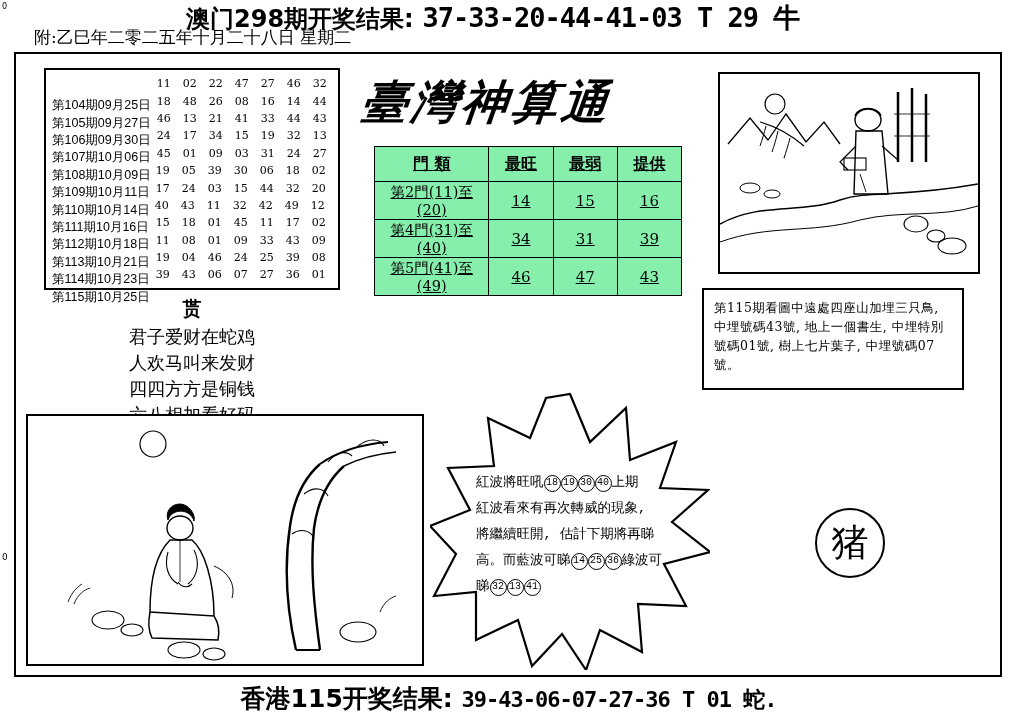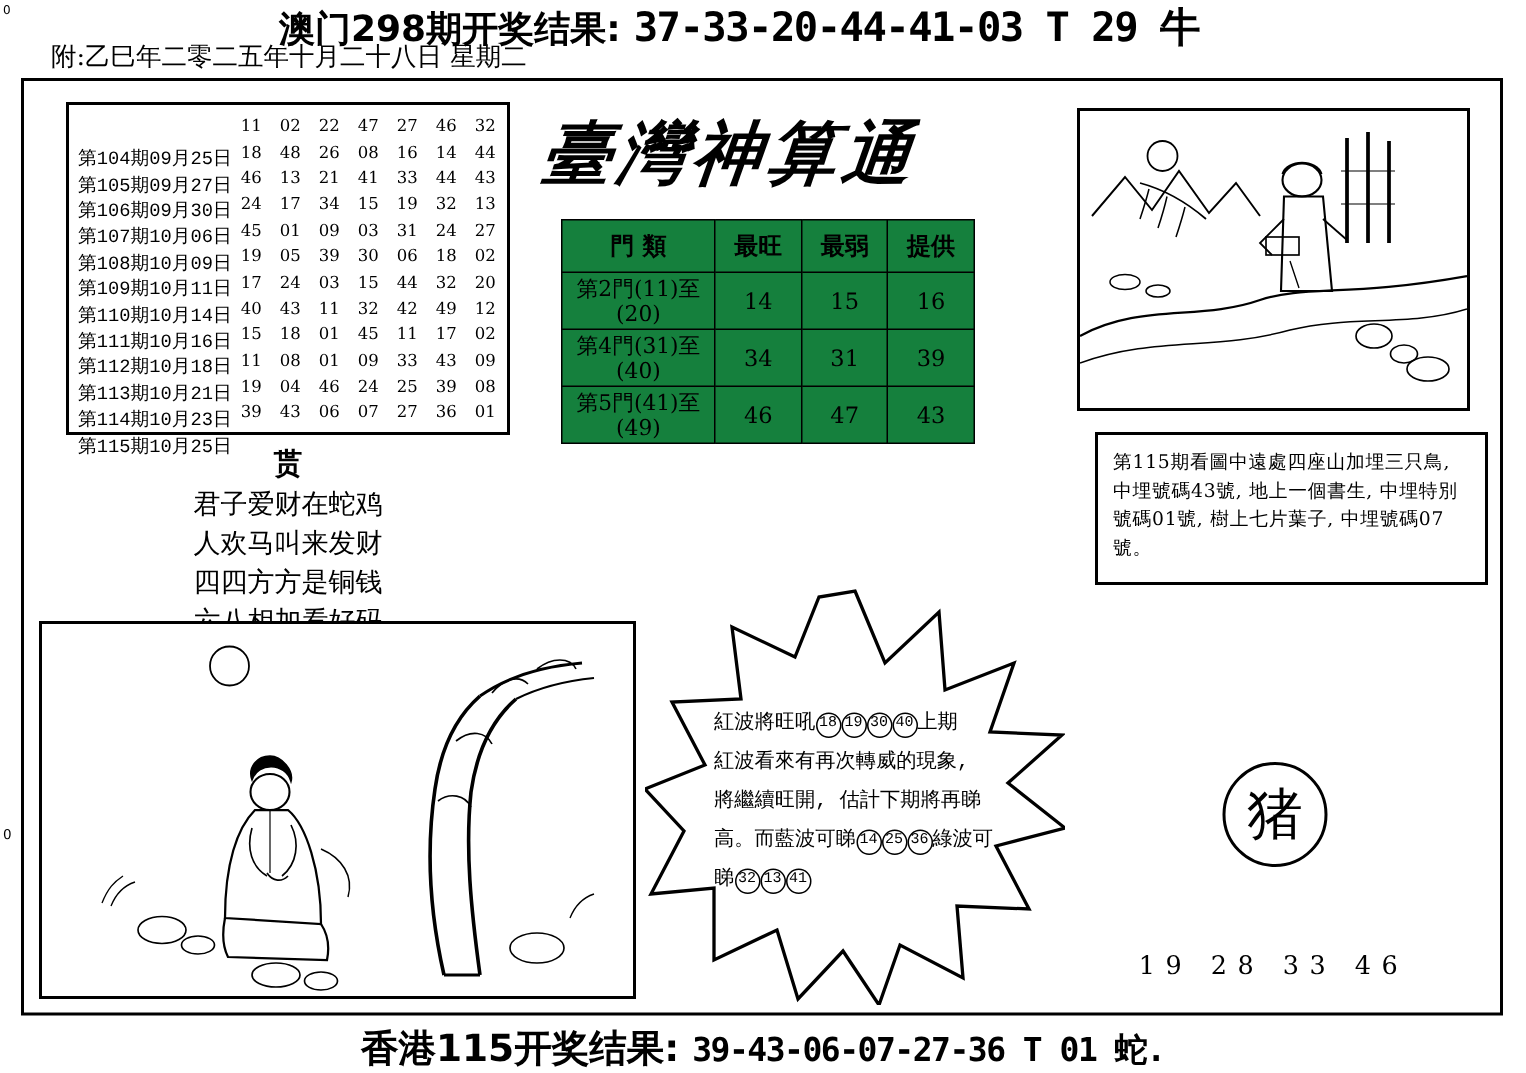--- a/index.html
+++ b/index.html
@@ -85,21 +85,21 @@
   }
   .hist-row {
     display: flex;
     align-items: center;
     height: 17.4px;
     font-size: 12.5px;
     white-space: nowrap;
   }
   .hist-date {
     width: 108px;
-    font-family: Liberation Mono, monospace;
+    font-family: Liberation Sans, sans-serif;
     font-size: 12.5px;
     margin-top: 44px;
   }
   .hist-nums {
     display: flex;
     flex: 1;
     justify-content: space-between;
     font-family: "DejaVu Serif", serif;
     font-size: 11px;
     padding-right: 2px;
@@ -140,23 +140,24 @@
     font-style: italic;
     white-space: nowrap;
     transform: skewX(-6deg);
   }
 
   
   .stats {
     position: absolute;
     left: 374px;
     top: 146px;
-    width: 276px;
+    width: 308px;
     border-collapse: collapse;
-    background: #15803d;
+    background: #86efac;
+    text-decoration: underline;
   }
   .stats td, .stats th {
     border: 1.5px solid #000;
     height: 35px;
     text-align: center;
     font-size: 15px;
     font-family: "DejaVu Serif", serif;
     font-weight: normal;
   }
   .stats th {
@@ -174,21 +175,21 @@
     top: 72px;
     width: 262px;
     height: 202px;
     border: 2px solid #000;
     box-sizing: border-box;
     overflow: hidden;
     background: #fff;
   }
   .caption-right {
     position: absolute;
-    left: 730px;
+    left: 702px;
     top: 288px;
     width: 262px;
     height: 102px;
     border: 2px solid #000;
     box-sizing: border-box;
     padding: 8px 10px;
     font-size: 12.5px;
     line-height: 19px;
     font-family: "DejaVu Serif", serif;
     letter-spacing: 0.5px;
@@ -581,20 +582,19 @@
     <div class="star-text">
       <span>紅波將旺吼</span><span class="circnum">18</span><span class="circnum">19</span><span class="circnum">30</span><span class="circnum">40</span><span>上期</span><br>
       <span>紅波看來有再次轉威的現象,</span><br>
       <span>將繼續旺開, 估計下期將再睇</span><br>
       <span>高。而藍波可睇</span><span class="circnum">14</span><span class="circnum">25</span><span class="circnum">36</span><span>綠波可</span><br>
       <span>睇</span><span class="circnum">32</span><span class="circnum">13</span><span class="circnum">41</span>
     </div>
   </div>
 
   <div class="zodiac-circle">猪</div>
-  <div class="special-nums">19  28  33  46</div>
 
   <div class="footer">
     <span>香港115开奖结果:</span>
     <span class="fnums">39-43-06-07-27-36 T 01 蛇.</span>
   </div>
 
 </div>
 
 </body></html>

